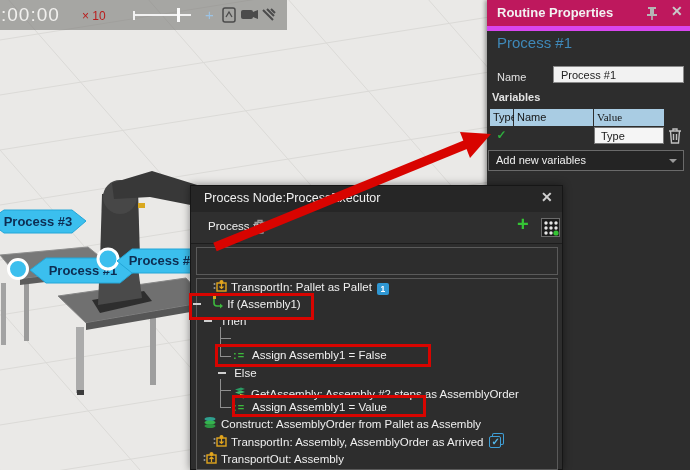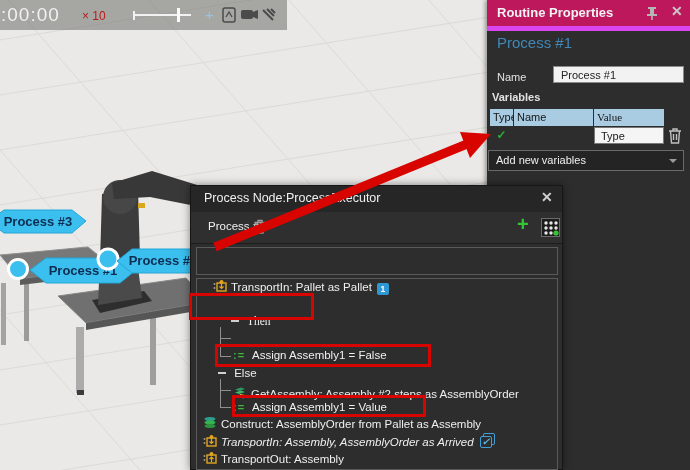--- a/index.html
+++ b/index.html
@@ -253,22 +253,32 @@
         <svg width="14" height="13">
             <circle cx="1.5" cy="5" r="1" fill="#9a9a9a"></circle>
             <circle cx="1.5" cy="9" r="1" fill="#9a9a9a"></circle>
         <rect x="4" y="4" width="9" height="8" fill="none" stroke="#e2a51d" stroke-width="1.4"></rect>
         <circle cx="8.5" cy="3" r="2" fill="#e2a51d"></circle>
             <path d="M8.5 5 V9 M6.5 7.5 L8.5 9.5 L10.5 7.5" stroke="#e2a51d" stroke-width="1.2" fill="none"></path>
           </svg>
       </span><span class="txt">TransportIn: Pallet as Pallet</span><span class="badge">1</span>
     </div>
 
-
-    <div class="trow" style="left:40px;top:127px;font-family:Liberation Serif, serif;">
+    <div class="trow" style="left:2px;top:110px;">
+      <span class="minus"></span>
+      <span class="ticon">
+        <svg width="14" height="13">
+            <path d="M5 1 V7 Q5 10 8 10 H11" fill="none" stroke="#3db83d" stroke-width="1.6"></path>
+        <polygon points="11,7.5 14,10 11,12.5" fill="#3db83d"></polygon>
+            <rect x="4" y="0" width="3" height="3" fill="#d9a81f"></rect>
+          </svg>
+      </span><span class="txt">If (Assembly1)</span>
+    </div>
+
+    <div class="trow" style="left:13px;top:127px;">
       <span class="minus"></span>
       <span class="txt">Then</span>
     </div>
 
 
     <div class="trow" style="left:42px;top:161px;">
       <span class="assign-g">:=</span><span class="txt">Assign Assembly1 = False</span>
     </div>
 
     <div class="trow" style="left:27px;top:179px;">
@@ -293,21 +303,21 @@
     <div class="trow" style="left:12px;top:230px;">
       <span class="ticon">
         <svg width="14" height="13">
             <ellipse cx="7" cy="3" rx="5.5" ry="2" fill="#2fa08e"></ellipse>
         <ellipse cx="7" cy="6.5" rx="5.5" ry="2" fill="#35b34e"></ellipse>
         <ellipse cx="7" cy="10" rx="5.5" ry="2" fill="#2c9440"></ellipse>
           </svg>
       </span><span class="txt">Construct: AssemblyOrder from Pallet as Assembly</span>
     </div>
 
-    <div class="trow" style="left:12px;top:248px;font-style:italic;">
+    <div class="trow" style="left:22px;top:248px;">
       <span class="ticon">
         <svg width="14" height="13">
             <circle cx="1.5" cy="5" r="1" fill="#9a9a9a"></circle>
             <circle cx="1.5" cy="9" r="1" fill="#9a9a9a"></circle>
         <rect x="4" y="4" width="9" height="8" fill="none" stroke="#e2a51d" stroke-width="1.4"></rect>
         <circle cx="8.5" cy="3" r="2" fill="#e2a51d"></circle>
             <path d="M8.5 5 V9 M6.5 7.5 L8.5 9.5 L10.5 7.5" stroke="#e2a51d" stroke-width="1.2" fill="none"></path>
           </svg>
       </span><span class="txt">TransportIn: Assembly, AssemblyOrder as Arrived</span><span class="chkbadge"><span>✓</span></span>
     </div>

